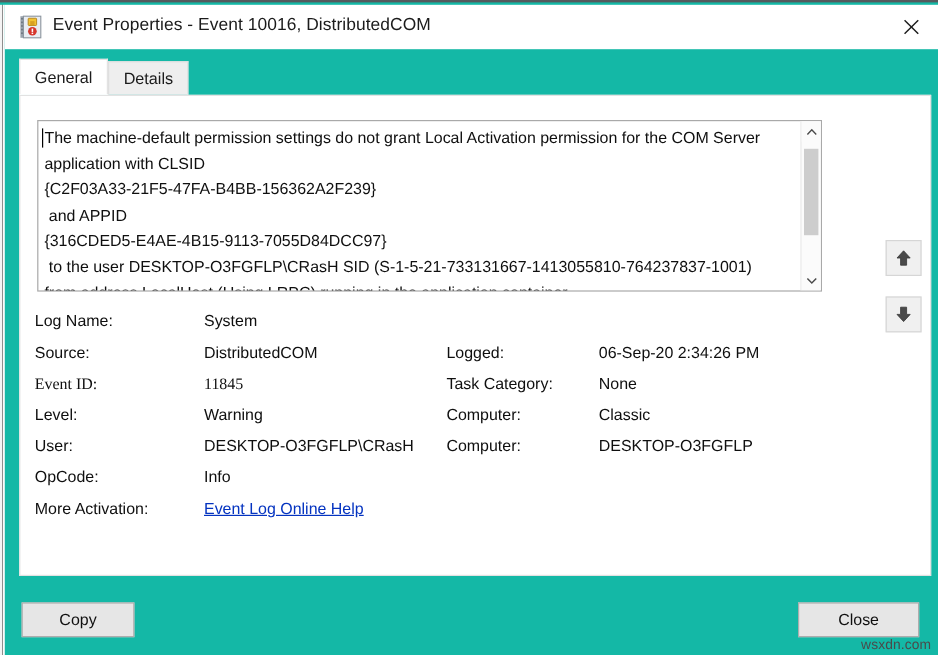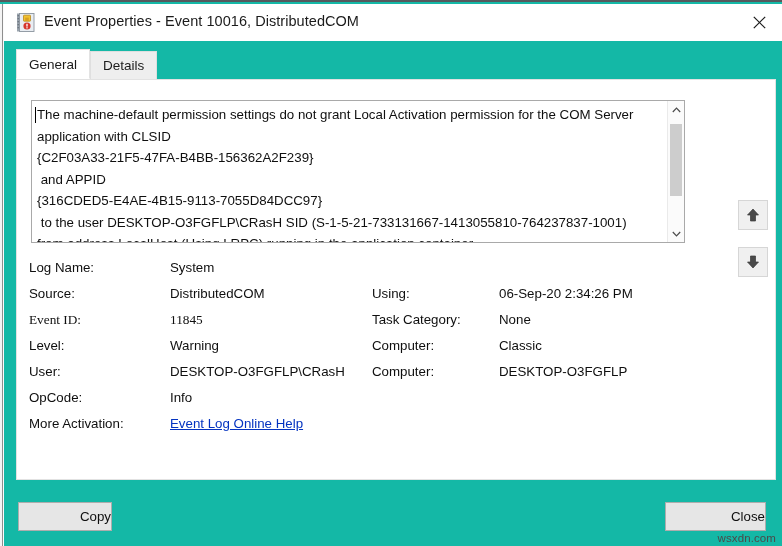--- a/index.html
+++ b/index.html
@@ -237,21 +237,21 @@
   .btn {
     position: absolute;
     height: 29px;
     background: #e6e6e6;
     border: 1px solid #adadad;
     box-sizing: border-box;
     font-size: 13.3px;
     color: #0f0f0f;
     display: flex;
     align-items: center;
-    justify-content: flex-end;
+    justify-content: center;
     cursor: default;
   }
   #btn-copy {
     left: 18px;
     top: 500px;
     width: 94px;
   }
   #btn-close {
     left: 665px;
     top: 500px;
@@ -360,21 +360,21 @@
       <div class="frow col-left" style="top:130px;">
         <span class="flabel">OpCode:</span>
         <span class="fvalue">Info</span>
       </div>
       <div class="frow col-left" style="top:156px;">
         <span class="flabel">More Activation:</span>
         <a class="fvalue helplink">Event Log Online Help</a>
       </div>
 
       <div class="frow col-right" style="top:26px;">
-        <span class="flabel">Using:</span>
+        <span class="flabel">Logged:</span>
         <span class="fvalue">06-Sep-20 2:34:26 PM</span>
       </div>
       <div class="frow col-right" style="top:52px;">
         <span class="flabel">Task Category:</span>
         <span class="fvalue">None</span>
       </div>
       <div class="frow col-right" style="top:78px;">
         <span class="flabel">Computer:</span>
         <span class="fvalue">Classic</span>
       </div>

